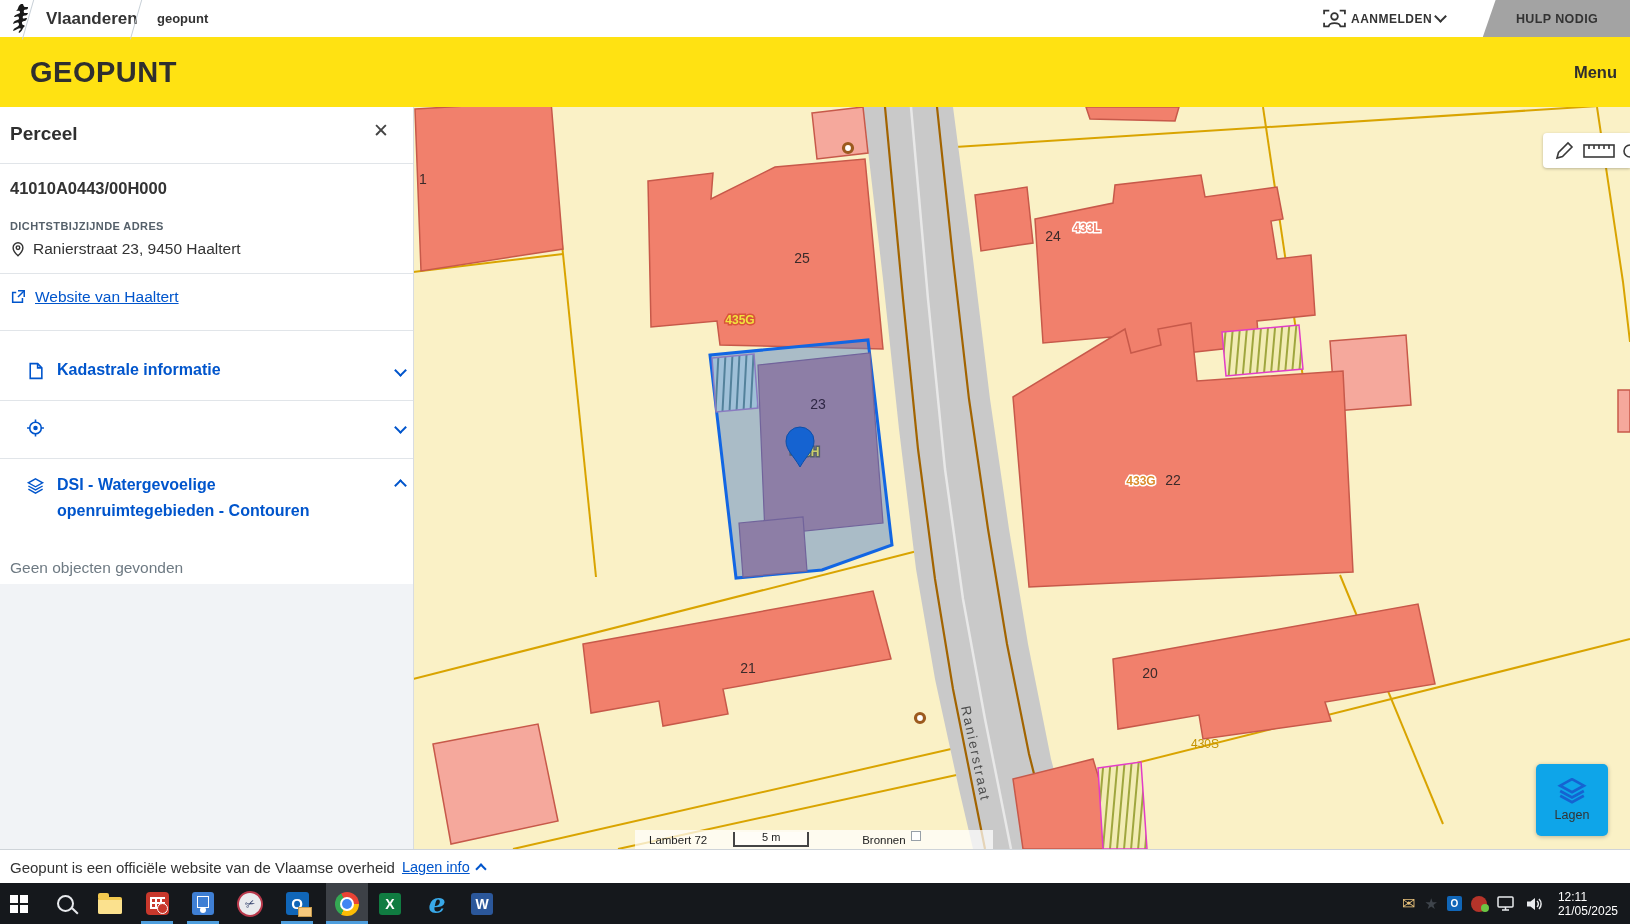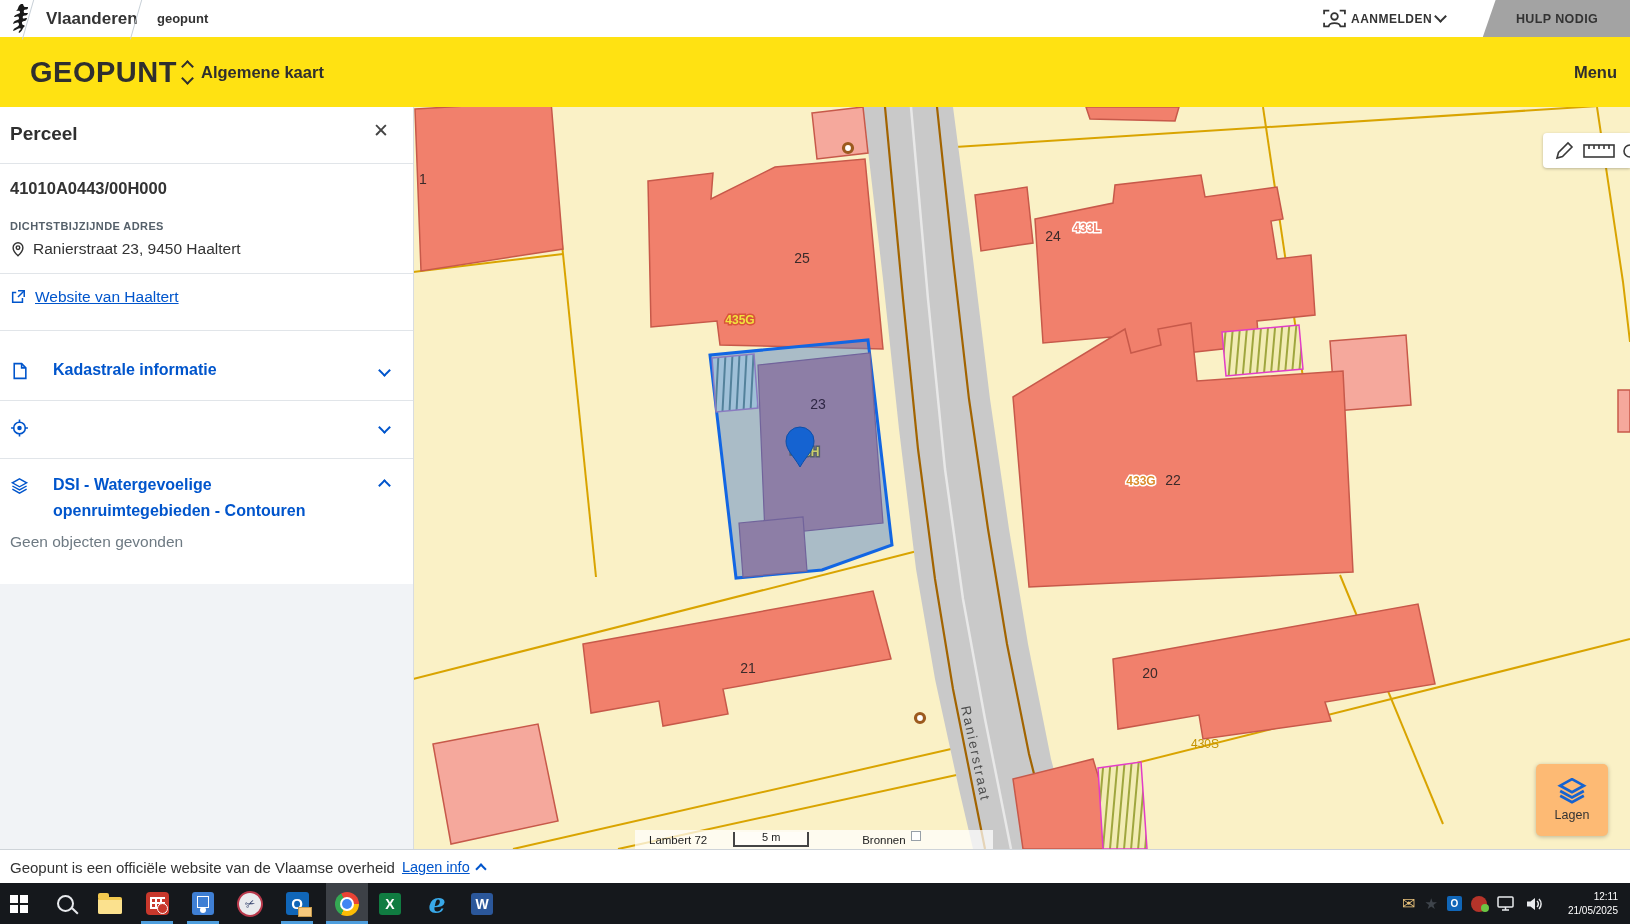--- a/index.html
+++ b/index.html
@@ -35,39 +35,39 @@
   
   .panel{left:0;top:107px;width:413px;height:742px;background:#fff;border-right:1px solid #d8dce0;z-index:20}
   .panel .divider{position:absolute;left:0;width:413px;height:1px;background:#e1e5e9}
   .ptitle{position:absolute;left:10px;top:16px;font-size:19px;font-weight:bold;color:#2f2f2f}
   .pclose{position:absolute;right:24px;top:12px;font-size:19px;color:#444;cursor:pointer}
   .pid{position:absolute;left:10px;top:72px;font-size:16.5px;font-weight:bold;color:#333}
   .plabel{position:absolute;left:10px;top:113px;font-size:11px;font-weight:bold;letter-spacing:.4px;color:#55606a}
   .paddr{position:absolute;left:10px;top:133px;display:flex;align-items:center;gap:7px;font-size:15.5px;color:#333}
   .plink{position:absolute;left:10px;top:181px;display:flex;align-items:center;gap:9px;font-size:15.5px}
   a.blue{color:#0055cc;text-decoration:underline;cursor:pointer}
-  .prow{position:absolute;left:10px;width:393px;display:flex;align-items:flex-start;gap:24px;cursor:pointer}
+  .prow{position:absolute;left:26px;width:393px;display:flex;align-items:flex-start;gap:12px;cursor:pointer}
   .prow .lbl{font-size:16px;font-weight:bold;color:#0055cc;width:282px;line-height:26px}
   .prow .chev{border-color:#0055cc;margin-left:auto;margin-top:9px;margin-right:14px}
-  .pempty{position:absolute;left:10px;top:426px;font-size:15.5px;color:#6e7a83}
+  .pempty{position:absolute;left:10px;top:452px;font-size:15.5px;color:#6e7a83}
   .pgray{position:absolute;left:0;top:477px;width:413px;height:265px;background:#f1f3f6}
 
   
   .mapwrap{left:413px;top:107px;width:1217px;height:742px;overflow:hidden;background:#faf1c6}
   svg text{font-family:"Liberation Sans",sans-serif}
   .scalebar{left:635px;top:830px;width:358px;height:19px;background:rgba(255,255,255,.72);
             display:flex;align-items:center;font-size:11.5px;color:#222;z-index:10}
   .sb-proj{margin-left:14px}
   .sb-bar{margin-left:26px;width:72px;height:13px;border-left:2px solid #444;border-right:2px solid #444;border-bottom:2px solid #444;
           text-align:center;font-size:11px;line-height:11px;background:rgba(255,255,255,.5)}
   .sb-src{margin-left:53px}
   .sb-sq{margin-left:5px;width:8px;height:8px;border:1px solid #98a0a8;background:#fff;margin-top:-8px}
   .mtoolbar{left:1543px;top:133px;width:87px;height:35px;background:#fff;border-radius:4px 0 0 4px;
             box-shadow:0 1px 3px rgba(0,0,0,.25);z-index:11;display:flex;align-items:center}
-  .lagenbtn{left:1536px;top:764px;width:72px;height:72px;background:#fdba74;border-radius:5px;
+  .lagenbtn{left:1536px;top:764px;width:72px;height:72px;background:#0ea5e9;border-radius:5px;
             box-shadow:0 1px 4px rgba(0,0,0,.25);z-index:11;display:flex;flex-direction:column;
             align-items:center;justify-content:center;gap:4px;cursor:pointer}
   .lagen-label{font-size:12.5px;color:#333}
 
   
   .footer{left:0;top:849px;width:1630px;height:34px;background:#fff;border-top:1px solid #cfd4d9;
           display:flex;align-items:center;z-index:30;font-size:15px;color:#333}
   .footer .txt{margin-left:10px}
   .footer a{margin-left:7px;font-size:14.5px}
   .footer .chev{margin-left:7px}
@@ -105,21 +105,21 @@
   .ie{font-family:"DejaVu Serif",serif;font-style:italic;font-weight:bold;font-size:27px;color:#38a8e8;line-height:27px}
   .runbar{position:absolute;bottom:0;height:3px;background:#4e9edd}
   .tray{position:absolute;top:0;height:41px;display:flex;align-items:center}
   .envel{color:#e9c27b;font-size:16px}
   .starico{color:#3e444b;font-size:15px}
   .olmini{width:15px;height:15px;background:#1066b8;border-radius:2px;color:#fff;font-size:10px;font-weight:bold;
           display:flex;align-items:center;justify-content:center}
   .reddot{width:16px;height:16px;border-radius:50%;background:#b5342a;position:relative}
   .reddot::after{content:"";position:absolute;right:-2px;bottom:0;width:8px;height:8px;border-radius:50%;background:#6cc644}
   .clock{position:absolute;right:12px;top:0;height:41px;display:flex;flex-direction:column;justify-content:center;
-         text-align:right;color:#fff;font-size:10px;line-height:14px}
+         text-align:left;color:#fff;font-size:12px;line-height:14px}
 </style>
 </head>
 <body>
 
 <div class="abs tophdr">
   <svg class="abs" style="left:7px;top:3px" width="26" height="31" viewBox="0 0 26 31">
     <path d="M14,1 C10,4 12,6 9,8 C12,8 13,7 13,10 C10,12 8,11 7,14 C10,14 12,12 12,16 C9,18 7,17 6,21 C9,20 12,18 12,22 C10,25 7,24 6,28 C10,27 13,24 14,26 C12,28 11,29 12,30 C16,28 15,25 18,23 C16,21 15,23 15,19 C18,17 19,19 20,15 C17,15 15,17 16,13 C19,12 20,13 21,10 C18,10 16,11 17,7 C20,6 21,7 21,4 C18,4 17,5 16,1 Z" fill="#1a1a1a"></path>
   </svg>
   <div class="abs slash" style="left:34px;top:-3px"></div>
   <div class="abs brand">Vlaanderen</div>
@@ -137,27 +137,20 @@
     <span class="login-label">AANMELDEN</span>
     <i class="chev"></i>
   </div>
   <div class="abs helpwedge">
     <span class="help-label">HULP NODIG</span>
   </div>
 </div>
 
 <div class="abs yellowbar">
   <div class="abs geopunt">GEOPUNT</div>
-  <div class="abs switcher">
-    <span class="sorticon">
-        <i class="u"></i>
-        <i class="d"></i>
-      </span>
-    <span class="switcher-label">Algemene kaart</span>
-  </div>
   <div class="abs menu">Menu</div>
 </div>
 
 <div class="abs panel">
   <div class="ptitle">Perceel</div>
   <div class="pclose">✕</div>
   <div class="divider" style="top:56px"></div>
 
   <div class="pid">41010A0443/00H000</div>
   <div class="plabel">DICHTSTBIJZIJNDE ADRES</div>

